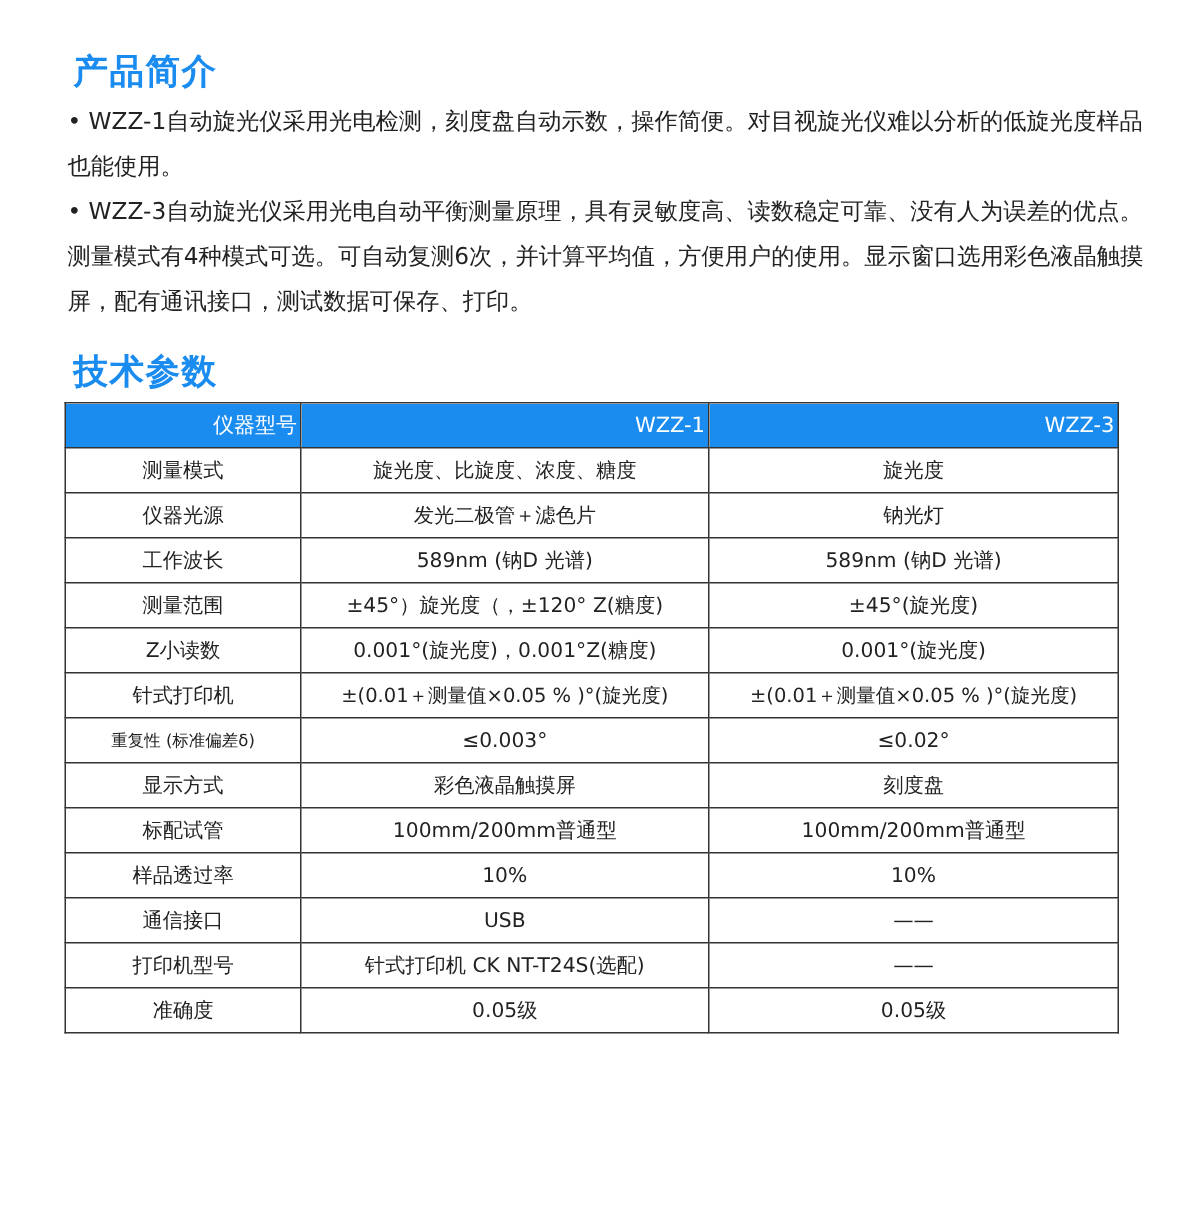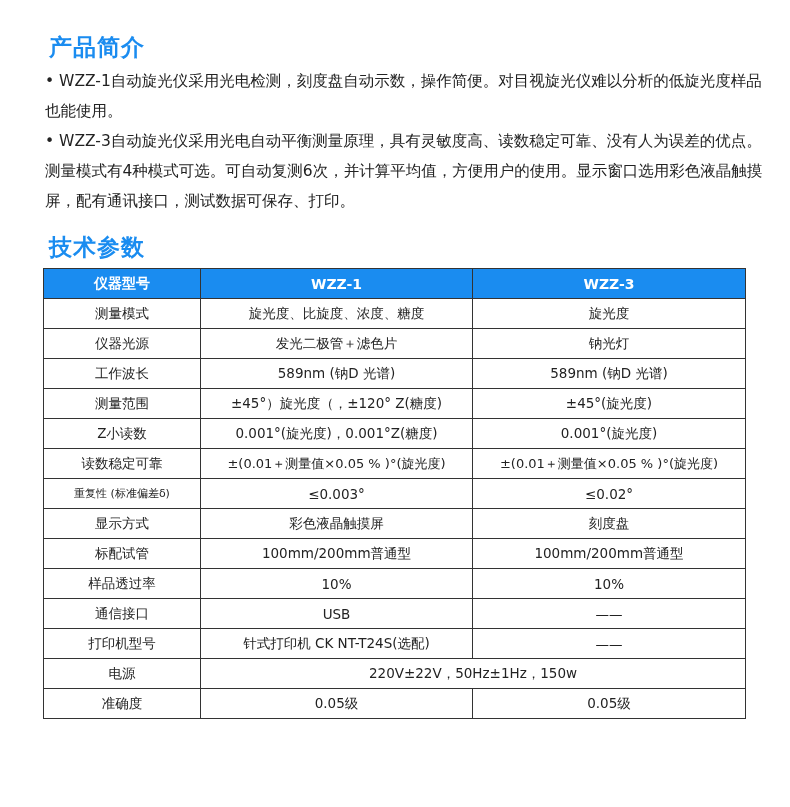--- a/index.html
+++ b/index.html
@@ -27,21 +27,21 @@
     }
     table.specs col.c0 { width: 157px; }
     table.specs col.c1 { width: 272px; }
     table.specs col.c2 { width: 273px; }
     table.specs th, table.specs td {
       border: 1px solid #333333; height: 29px; padding: 0 2px;
       text-align: center; vertical-align: middle; white-space: nowrap;
       overflow: hidden;
     }
     table.specs thead th {
-      background: #1a8cf0; color: #ffffff; font-weight: bold; font-size: 14px;
+      background: #1a8cf0; color: #ffffff; font-weight: normal; font-size: 14px; text-align: right;
     }
   </style>
 </head>
 <body>
 
 <h2 id="title-intro" class="section-title">产品简介</h2>
 
 <div class="intro">
   <p>• WZZ-1自动旋光仪采用光电检测，刻度盘自动示数，操作简便。对目视旋光仪难以分析的低旋光度样品也能使用。</p>
   <p>• WZZ-3自动旋光仪采用光电自动平衡测量原理，具有灵敏度高、读数稳定可靠、没有人为误差的优点。测量模式有4种模式可选。可自动复测6次，并计算平均值，方便用户的使用。显示窗口选用彩色液晶触摸屏，配有通讯接口，测试数据可保存、打印。</p>
@@ -82,21 +82,21 @@
       <td>测量范围</td>
       <td>±45°）旋光度（，±120° Z(糖度)</td>
       <td>±45°(旋光度)</td>
     </tr>
     <tr>
       <td>Z小读数</td>
       <td>0.001°(旋光度)，0.001°Z(糖度)</td>
       <td>0.001°(旋光度)</td>
     </tr>
     <tr>
-      <td>读数稳定可靠</td>
+      <td>针式打印机</td>
       <td style="font-size:13px;">±(0.01＋测量值×0.05 % )°(旋光度)</td>
       <td style="font-size:13px;">±(0.01＋测量值×0.05 % )°(旋光度)</td>
     </tr>
     <tr>
       <td style="font-size:11px;">重复性 (标准偏差δ)</td>
       <td>≤0.003°</td>
       <td>≤0.02°</td>
     </tr>
     <tr>
       <td>显示方式</td>
@@ -117,22 +117,18 @@
       <td>通信接口</td>
       <td>USB</td>
       <td>——</td>
     </tr>
     <tr>
       <td>打印机型号</td>
       <td>针式打印机 CK NT-T24S(选配)</td>
       <td>——</td>
     </tr>
     <tr>
-      <td>电源</td>
-      <td colspan="2">220V±22V，50Hz±1Hz，150w</td>
-    </tr>
-    <tr>
       <td>准确度</td>
       <td>0.05级</td>
       <td>0.05级</td>
     </tr>
   </tbody>
 </table>
 
 </body></html>

